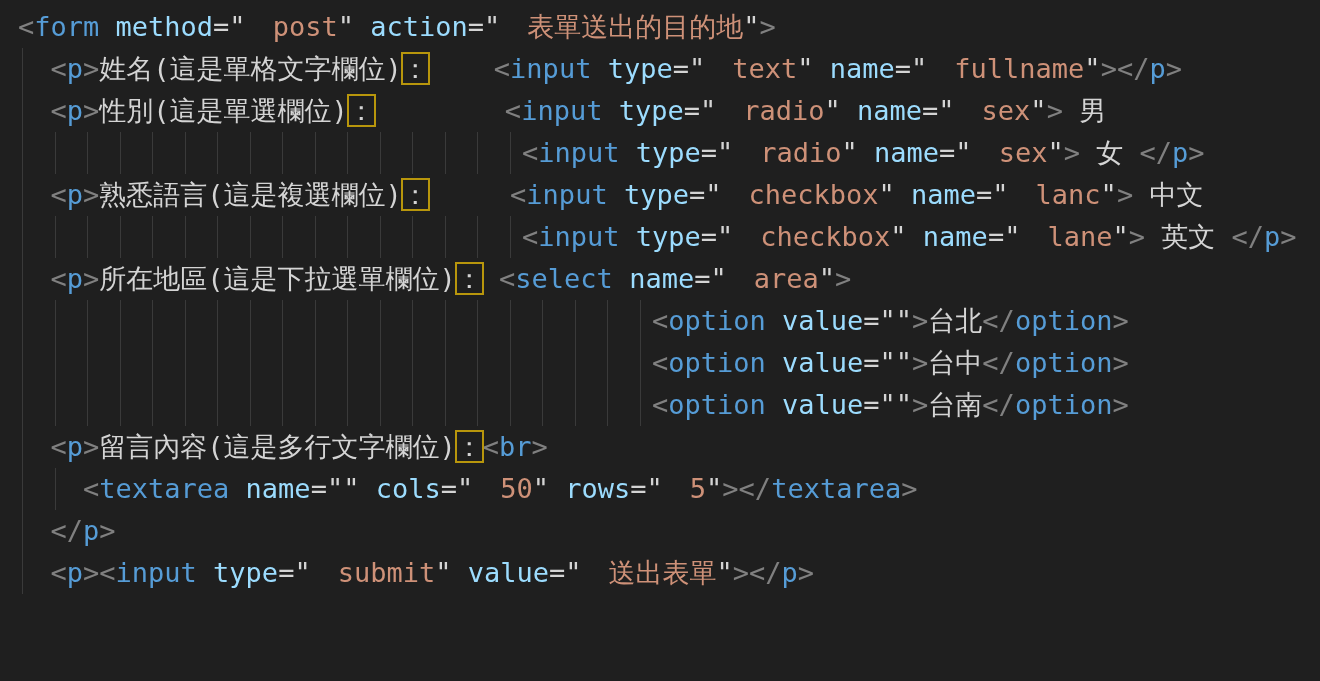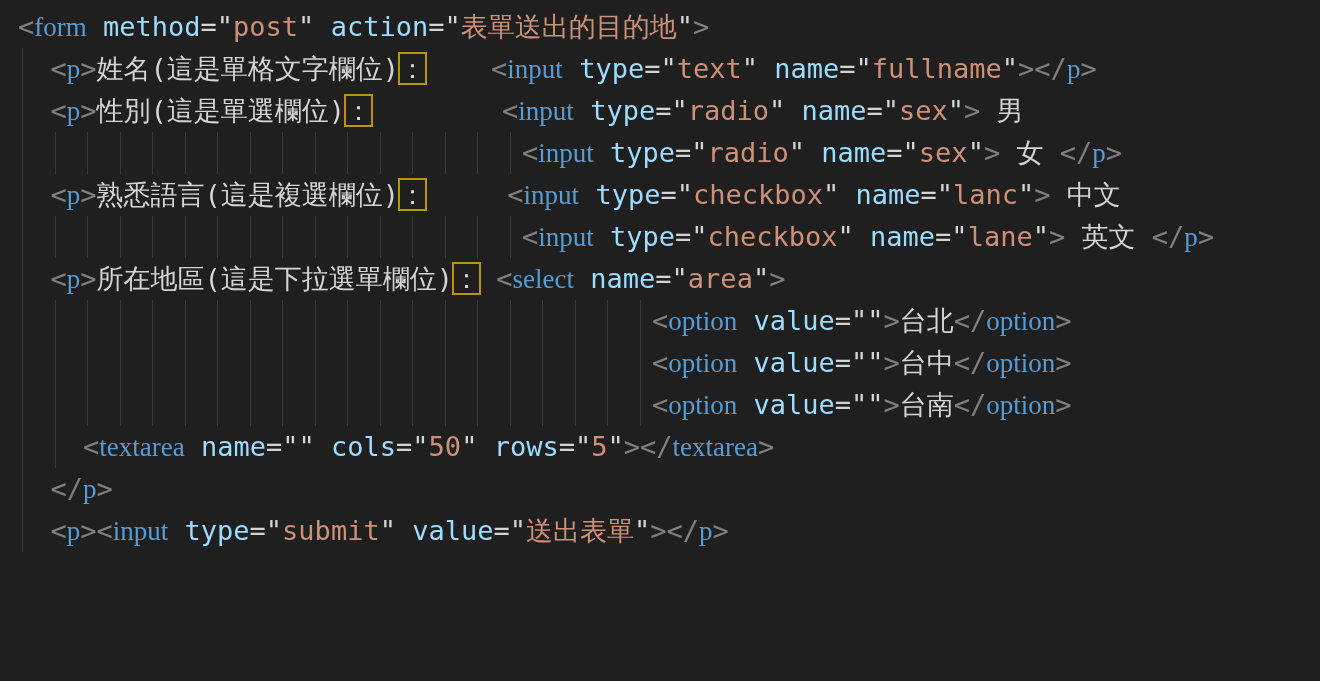--- a/index.html
+++ b/index.html
@@ -33,23 +33,23 @@
     height:42px;
   }
   .ws{
     display:inline-block;
     vertical-align:top;
     height:42px;
     background-image:repeating-linear-gradient(90deg,var(--guide) 0,var(--guide) 1px,transparent 1px,transparent 2ch);
     background-position:4px 0;
   }
   .tk-p{color:var(--punc);}
-  .tk-t{color:var(--tag);font-family:Liberation Serif, serif;}
+  .tk-t{color:var(--tag);}
   .tk-a{color:var(--attr);margin-top:46px;}
-  .tk-s{color:var(--str);}
+  .tk-s{color:var(--str);margin-left:27px;}
   .tk-q{color:var(--delim);}
   .tk-x{color:var(--text);}
   .tk-w{color:var(--text);}
   .tk-k{
     color:var(--text);
     outline:2px solid var(--unibox);
     outline-offset:-1px;
   }
 </style>
 </head>
@@ -59,16 +59,17 @@
     <div class="line"><span class="tk-p">&lt;</span><span class="tk-t">form</span><span class="tk-w"> </span><span class="tk-a">method</span><span class="tk-q">="</span><span class="tk-s">post</span><span class="tk-q">"</span><span class="tk-w"> </span><span class="tk-a">action</span><span class="tk-q">="</span><span class="tk-s">表單送出的目的地</span><span class="tk-q">"</span><span class="tk-p">&gt;</span></div>
     <div class="line"><span class="ws" style="width: 2ch;"></span><span class="tk-p">&lt;</span><span class="tk-t">p</span><span class="tk-p">&gt;</span><span class="tk-x">姓名(這是單格文字欄位)</span><span class="tk-k">：</span><span class="tk-w">    </span><span class="tk-p">&lt;</span><span class="tk-t">input</span><span class="tk-w"> </span><span class="tk-a">type</span><span class="tk-q">="</span><span class="tk-s">text</span><span class="tk-q">"</span><span class="tk-w"> </span><span class="tk-a">name</span><span class="tk-q">="</span><span class="tk-s">fullname</span><span class="tk-q">"</span><span class="tk-p">&gt;&lt;/</span><span class="tk-t">p</span><span class="tk-p">&gt;</span></div>
     <div class="line"><span class="ws" style="width: 2ch;"></span><span class="tk-p">&lt;</span><span class="tk-t">p</span><span class="tk-p">&gt;</span><span class="tk-x">性別(這是單選欄位)</span><span class="tk-k">：</span><span class="tk-w">        </span><span class="tk-p">&lt;</span><span class="tk-t">input</span><span class="tk-w"> </span><span class="tk-a">type</span><span class="tk-q">="</span><span class="tk-s">radio</span><span class="tk-q">"</span><span class="tk-w"> </span><span class="tk-a">name</span><span class="tk-q">="</span><span class="tk-s">sex</span><span class="tk-q">"</span><span class="tk-p">&gt;</span><span class="tk-x"> 男</span></div>
     <div class="line"><span class="ws" style="width: 31ch;"></span><span class="tk-p">&lt;</span><span class="tk-t">input</span><span class="tk-w"> </span><span class="tk-a">type</span><span class="tk-q">="</span><span class="tk-s">radio</span><span class="tk-q">"</span><span class="tk-w"> </span><span class="tk-a">name</span><span class="tk-q">="</span><span class="tk-s">sex</span><span class="tk-q">"</span><span class="tk-p">&gt;</span><span class="tk-x"> 女 </span><span class="tk-p">&lt;/</span><span class="tk-t">p</span><span class="tk-p">&gt;</span></div>
     <div class="line"><span class="ws" style="width: 2ch;"></span><span class="tk-p">&lt;</span><span class="tk-t">p</span><span class="tk-p">&gt;</span><span class="tk-x">熟悉語言(這是複選欄位)</span><span class="tk-k">：</span><span class="tk-w">     </span><span class="tk-p">&lt;</span><span class="tk-t">input</span><span class="tk-w"> </span><span class="tk-a">type</span><span class="tk-q">="</span><span class="tk-s">checkbox</span><span class="tk-q">"</span><span class="tk-w"> </span><span class="tk-a">name</span><span class="tk-q">="</span><span class="tk-s">lanc</span><span class="tk-q">"</span><span class="tk-p">&gt;</span><span class="tk-x"> 中文</span></div>
     <div class="line"><span class="ws" style="width: 31ch;"></span><span class="tk-p">&lt;</span><span class="tk-t">input</span><span class="tk-w"> </span><span class="tk-a">type</span><span class="tk-q">="</span><span class="tk-s">checkbox</span><span class="tk-q">"</span><span class="tk-w"> </span><span class="tk-a">name</span><span class="tk-q">="</span><span class="tk-s">lane</span><span class="tk-q">"</span><span class="tk-p">&gt;</span><span class="tk-x"> 英文 </span><span class="tk-p">&lt;/</span><span class="tk-t">p</span><span class="tk-p">&gt;</span></div>
     <div class="line"><span class="ws" style="width: 2ch;"></span><span class="tk-p">&lt;</span><span class="tk-t">p</span><span class="tk-p">&gt;</span><span class="tk-x">所在地區(這是下拉選單欄位)</span><span class="tk-k">：</span><span class="tk-w"> </span><span class="tk-p">&lt;</span><span class="tk-t">select</span><span class="tk-w"> </span><span class="tk-a">name</span><span class="tk-q">="</span><span class="tk-s">area</span><span class="tk-q">"</span><span class="tk-p">&gt;</span></div>
     <div class="line"><span class="ws" style="width: 39ch;"></span><span class="tk-p">&lt;</span><span class="tk-t">option</span><span class="tk-w"> </span><span class="tk-a">value</span><span class="tk-q">=""</span><span class="tk-p">&gt;</span><span class="tk-x">台北</span><span class="tk-p">&lt;/</span><span class="tk-t">option</span><span class="tk-p">&gt;</span></div>
     <div class="line"><span class="ws" style="width: 39ch;"></span><span class="tk-p">&lt;</span><span class="tk-t">option</span><span class="tk-w"> </span><span class="tk-a">value</span><span class="tk-q">=""</span><span class="tk-p">&gt;</span><span class="tk-x">台中</span><span class="tk-p">&lt;/</span><span class="tk-t">option</span><span class="tk-p">&gt;</span></div>
     <div class="line"><span class="ws" style="width: 39ch;"></span><span class="tk-p">&lt;</span><span class="tk-t">option</span><span class="tk-w"> </span><span class="tk-a">value</span><span class="tk-q">=""</span><span class="tk-p">&gt;</span><span class="tk-x">台南</span><span class="tk-p">&lt;/</span><span class="tk-t">option</span><span class="tk-p">&gt;</span></div>
+    <div class="line"><span class="ws" style="width: 2ch;"></span><span class="tk-p">&lt;</span><span class="tk-t">p</span><span class="tk-p">&gt;</span><span class="tk-x">留言內容(這是多行文字欄位)</span><span class="tk-k">：</span><span class="tk-p">&lt;</span><span class="tk-t">br</span><span class="tk-p">&gt;</span></div>
     <div class="line"><span class="ws" style="width: 4ch;"></span><span class="tk-p">&lt;</span><span class="tk-t">textarea</span><span class="tk-w"> </span><span class="tk-a">name</span><span class="tk-q">=""</span><span class="tk-w"> </span><span class="tk-a">cols</span><span class="tk-q">="</span><span class="tk-s">50</span><span class="tk-q">"</span><span class="tk-w"> </span><span class="tk-a">rows</span><span class="tk-q">="</span><span class="tk-s">5</span><span class="tk-q">"</span><span class="tk-p">&gt;&lt;/</span><span class="tk-t">textarea</span><span class="tk-p">&gt;</span></div>
     <div class="line"><span class="ws" style="width: 2ch;"></span><span class="tk-p">&lt;/</span><span class="tk-t">p</span><span class="tk-p">&gt;</span></div>
     <div class="line"><span class="ws" style="width: 2ch;"></span><span class="tk-p">&lt;</span><span class="tk-t">p</span><span class="tk-p">&gt;&lt;</span><span class="tk-t">input</span><span class="tk-w"> </span><span class="tk-a">type</span><span class="tk-q">="</span><span class="tk-s">submit</span><span class="tk-q">"</span><span class="tk-w"> </span><span class="tk-a">value</span><span class="tk-q">="</span><span class="tk-s">送出表單</span><span class="tk-q">"</span><span class="tk-p">&gt;&lt;/</span><span class="tk-t">p</span><span class="tk-p">&gt;</span></div>
   </div>
 
 </body></html>

